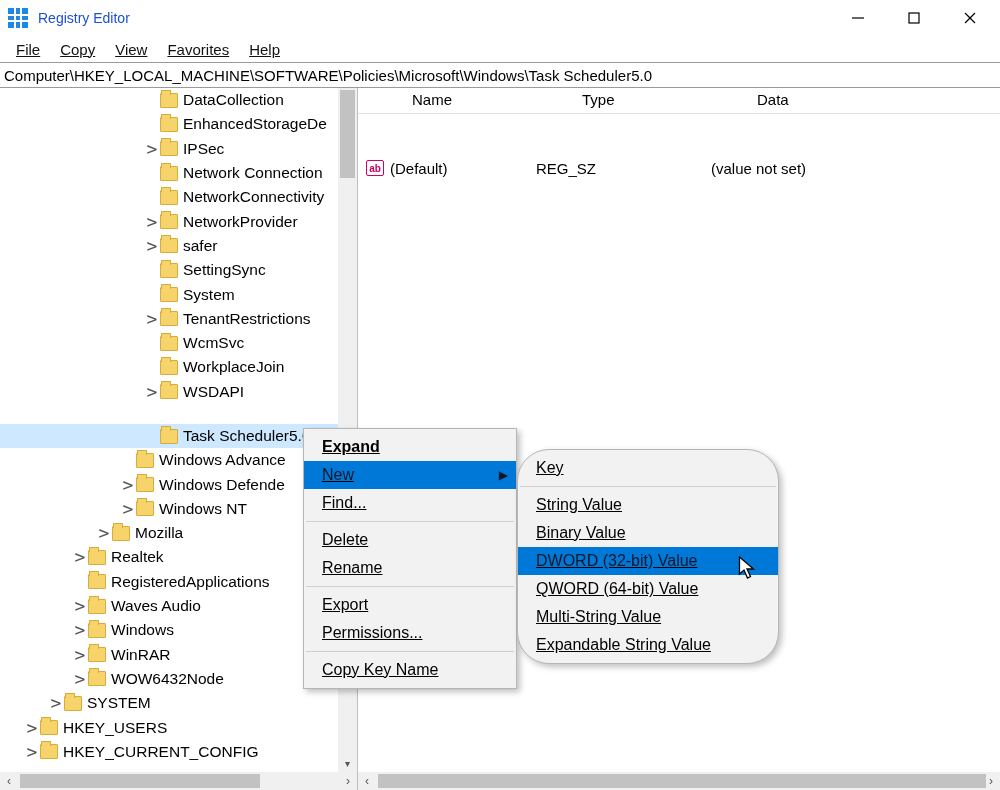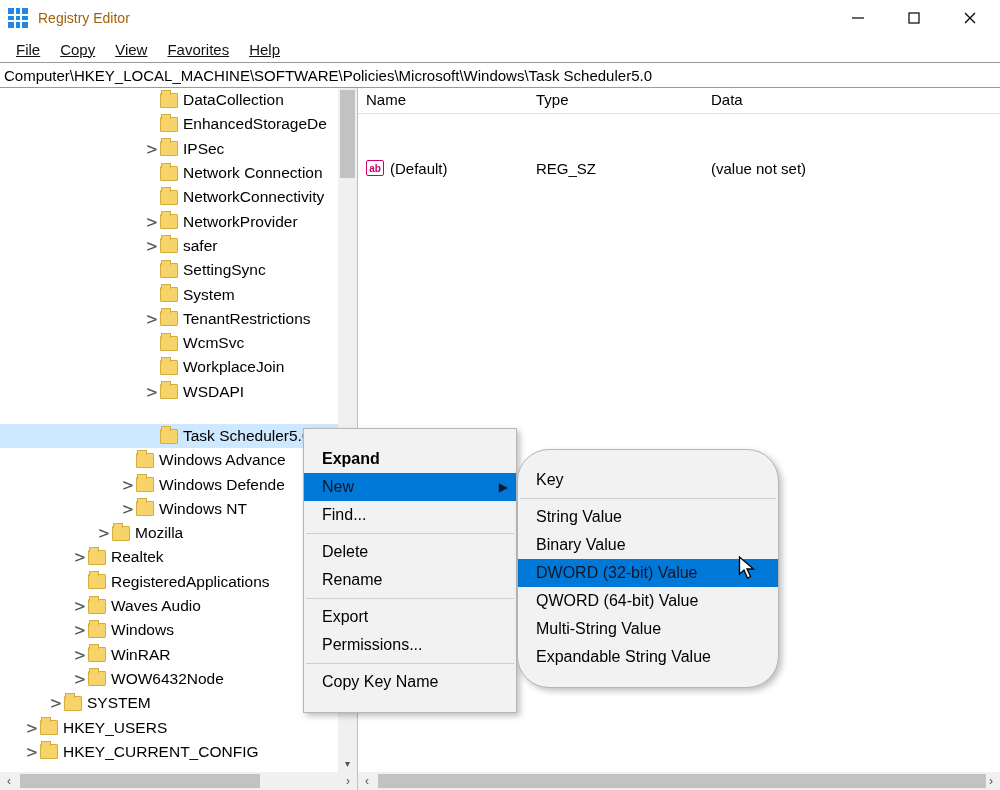--- a/index.html
+++ b/index.html
@@ -6,21 +6,21 @@
 body { width: 1000px; height: 790px; background: #fff; overflow: hidden; position: relative; }
 
 
 .titlebar { height: 36px; display: flex; align-items: center; padding: 0 2px 0 8px; }
 .titlebar .app-icon { width: 20px; height: 20px; background: #1e88e5; position: relative; margin-right: 10px; }
 .titlebar .app-icon::before { content:""; position:absolute; inset:0; background:
   linear-gradient(#fff,#fff) 6px 0/2px 100% no-repeat,
   linear-gradient(#fff,#fff) 12px 0/2px 100% no-repeat,
   linear-gradient(#fff,#fff) 0 6px/100% 2px no-repeat,
   linear-gradient(#fff,#fff) 0 12px/100% 2px no-repeat; }
-.titlebar .title { font-size: 14px; color: #a16207; }
+.titlebar .title { font-size: 14px; color: #1d4ed8; }
 .titlebar .win-controls { margin-left: auto; display: flex; }
 .titlebar .win-controls .btn { width: 56px; height: 36px; display: flex; align-items: center; justify-content: center; }
 .titlebar .win-controls svg { width: 14px; height: 14px; }
 
 
 .menubar { height: 26px; display: flex; align-items: center; padding: 0 6px; font-size: 15px; color:#111; }
 .menubar .item { padding: 2px 10px; text-decoration: underline; }
 
 
 .addressbar { height: 26px; border-top: 1px solid #9a9a9a; border-bottom: 1px solid #9a9a9a; display: flex; align-items: center; padding: 0 4px; font-size: 15px; white-space: nowrap; overflow:hidden; }
@@ -40,38 +40,38 @@
 .tree li { position:relative; }
 .tree .row { display:flex; align-items:center; height:24.3px; padding-left: var(--ind,0px); white-space:nowrap; }
 .tree .row .tw { width:16px; text-align:center; color:#555; font-size:18px; line-height:14px; font-family: Consolas, monospace; user-select:none; }
 .tree .row .fld { width:18px; height:15px; background:#f7d36b; border:1px solid #d7ad3a; border-radius:1px; margin-right:5px; position:relative; }
 .tree .row .fld::before{content:"";position:absolute;top:-4px;left:0;width:8px;height:4px;background:#f7d36b;border:1px solid #d7ad3a;border-bottom:none;border-radius:1px 1px 0 0;}
 .tree .row.selected { background:#cde8ff;margin-top:20px; }
 
 
 .list-head { height:26px; display:flex; border-bottom:1px solid #e0e0e0; font-size:15px; }
 .list-head .col { padding:3px 8px; border-right:1px solid transparent; }
-.col-name{width:170px;} .col-type{width:175px;} .col-data{flex:1;}
+.col-name{width:170px;margin-left:46px;} .col-type{width:175px;} .col-data{flex:1;}
 .list-body { flex:1; font-size:15px;margin-top:42px; }
 .list-row { display:flex; height:24px; align-items:center; }
 .list-row .ico { width:18px; height:16px; border:1px solid #c06; border-radius:2px; margin:0 6px 0 8px; display:flex; align-items:center; justify-content:center; font-size:10px; color:#c06; font-weight:bold; background:#fff;}
 .list-row .cell-name{width:146px;} .list-row .cell-type{width:175px;} .list-row .cell-data{flex:1;}
 
 
 .hscroll-row { height:18px; display:flex; }
 .hscroll { height:18px; background:#f0f0f0; position:relative; display:flex; align-items:center; }
 .hscroll.left-sb{width:358px; border-right:1px solid #bfbfbf;} .hscroll.right-sb{flex:1;}
 .hscroll .arrow{width:18px;text-align:center;color:#555;font-size:12px;}
 .hscroll .track{flex:1;position:relative;height:100%;}
 .hscroll .thumb{position:absolute;top:2px;bottom:2px;background:#c2c2c2;}
 .hscroll.left-sb .thumb{left:2px;width:240px;}
 .hscroll.right-sb .thumb{left:2px;width:608px;}
 
 
-.ctx { position:absolute; background:#f2f2f2; border:1px solid #b6b6b6; box-shadow:3px 3px 6px rgba(0,0,0,.25); font-size:16px; padding:16px 0; }
+.ctx { position:absolute; background:#f2f2f2; border:1px solid #b6b6b6; box-shadow:3px 3px 6px rgba(0,0,0,.25); font-size:16px; padding:4px 0;text-decoration:underline; }
 .ctx .mi { height:28px; display:flex; align-items:center; padding:0 26px 0 18px; white-space:nowrap; position:relative; }
 .ctx .mi.hover { background:#0078d7; color:#0f172a; }
 .ctx .mi.bold { font-weight:700; }
 .ctx .sep { height:1px; background:#cfcfcf; margin:4px 2px; }
 .ctx .mi .sub-arrow{position:absolute;right:8px;font-size:12px;}
 #ctx1{left:303px; top:428px; width:214px;}
 #ctx2{left:517px; top:449px; width:262px;border-radius:32px;}
 
 
 .cursor { position:absolute; left:738px; top:556px; pointer-events:none; }

